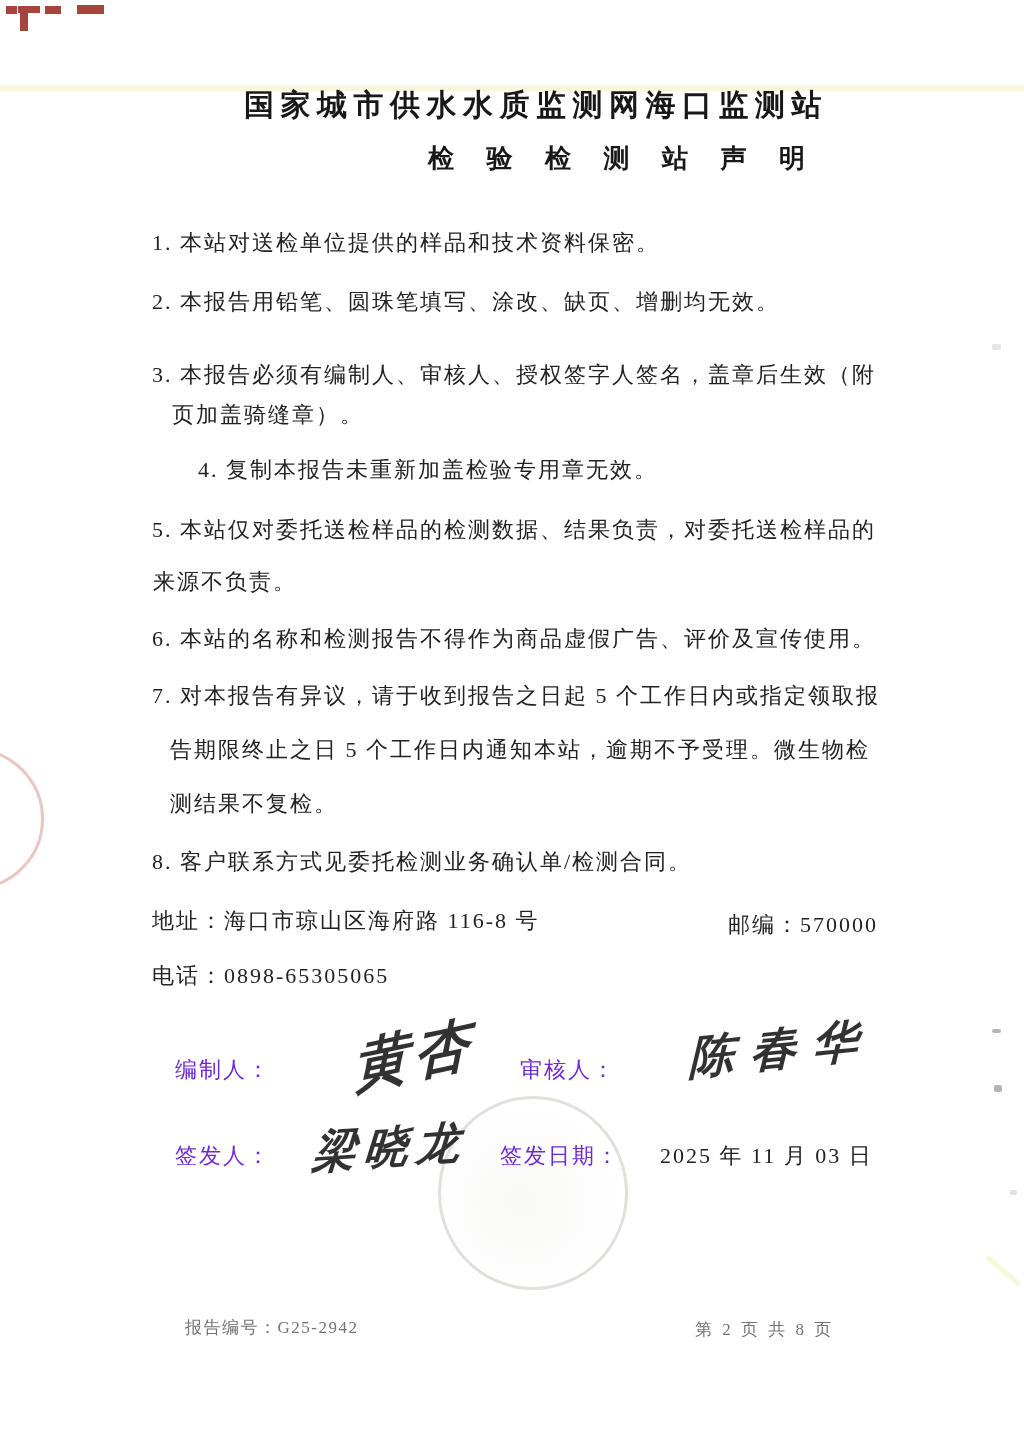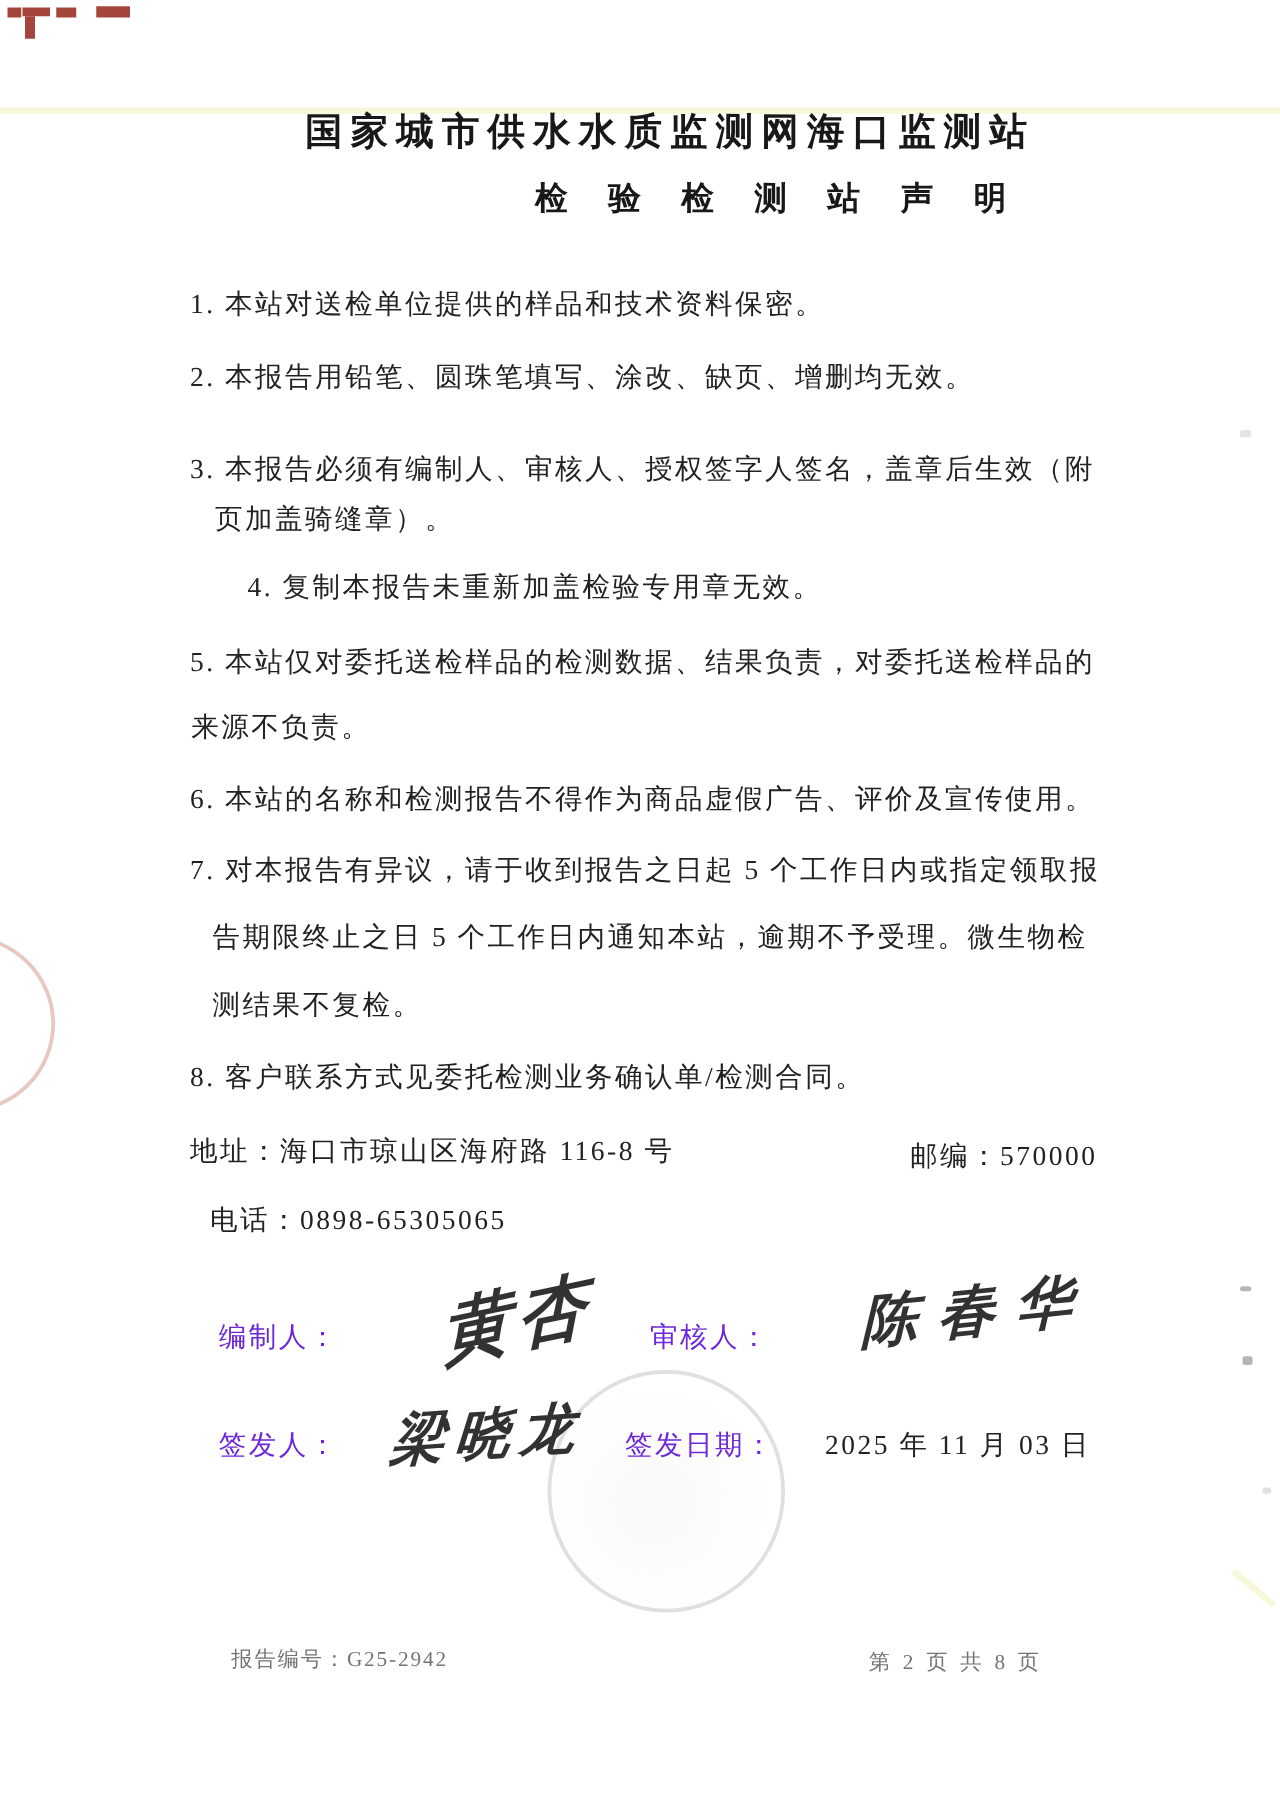--- a/index.html
+++ b/index.html
@@ -76,21 +76,21 @@
 <div class="abs body-line" style="left:152px;top:515px;">5. 本站仅对委托送检样品的检测数据、结果负责，对委托送检样品的</div>
 <div class="abs body-line" style="left:153px;top:567px;">来源不负责。</div>
 <div class="abs body-line" style="left:152px;top:624px;font-family:Liberation Serif, serif;">6. 本站的名称和检测报告不得作为商品虚假广告、评价及宣传使用。</div>
 <div class="abs body-line" style="left:152px;top:681px;">7. 对本报告有异议，请于收到报告之日起 5 个工作日内或指定领取报</div>
 <div class="abs body-line" style="left:170px;top:735px;text-align:center;">告期限终止之日 5 个工作日内通知本站，逾期不予受理。微生物检</div>
 <div class="abs body-line" style="left:170px;top:789px;">测结果不复检。</div>
 <div class="abs body-line" style="left:152px;top:847px;">8. 客户联系方式见委托检测业务确认单/检测合同。</div>
 
 <div class="abs body-line" style="left:152px;top:906px;">地址：海口市琼山区海府路 116-8 号</div>
 <div class="abs body-line" style="left:728px;top:910px;text-align:center;">邮编：570000</div>
-<div class="abs body-line" style="left:152px;top:961px;margin-left:16px;">电话：0898-65305065</div>
+<div class="abs body-line" style="left:152px;top:961px;">电话：0898-65305065</div>
 
 <div class="abs sig-label" style="left:175px;top:1055px;">编制人：</div>
 <div class="abs sig-name n1" style="left:352px;top:1018px;">黄杏</div>
 <div class="abs sig-label" style="left:520px;top:1055px;">审核人：</div>
 <div class="abs sig-name n2" style="left:688px;top:1018px;">陈春华</div>
 
 <div class="abs sig-label" style="left:175px;top:1141px;">签发人：</div>
 <div class="abs sig-name n3" style="left:312px;top:1118px;">梁晓龙</div>
 <div class="abs sig-label" style="left:500px;top:1141px;">签发日期：</div>
 <div class="abs body-line" style="left:660px;top:1141px;">2025 年 11 月 03 日</div>

